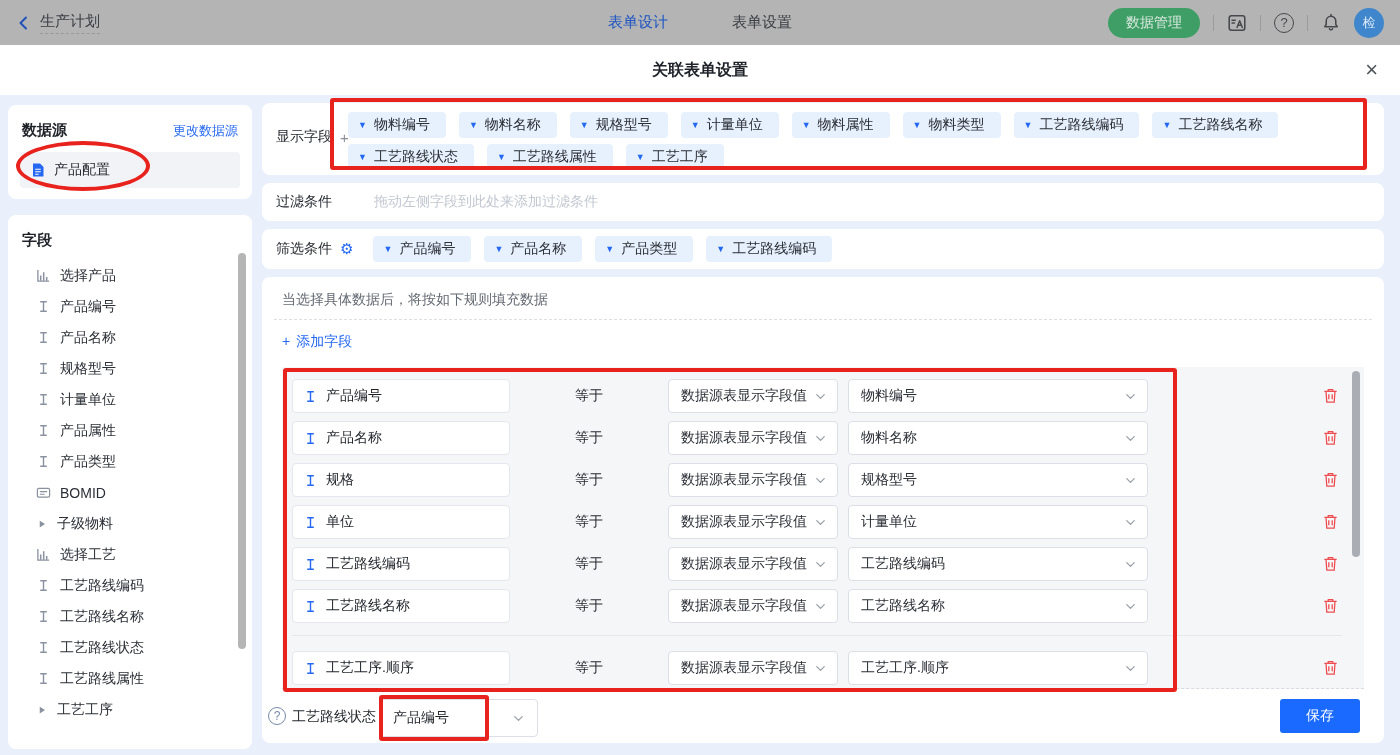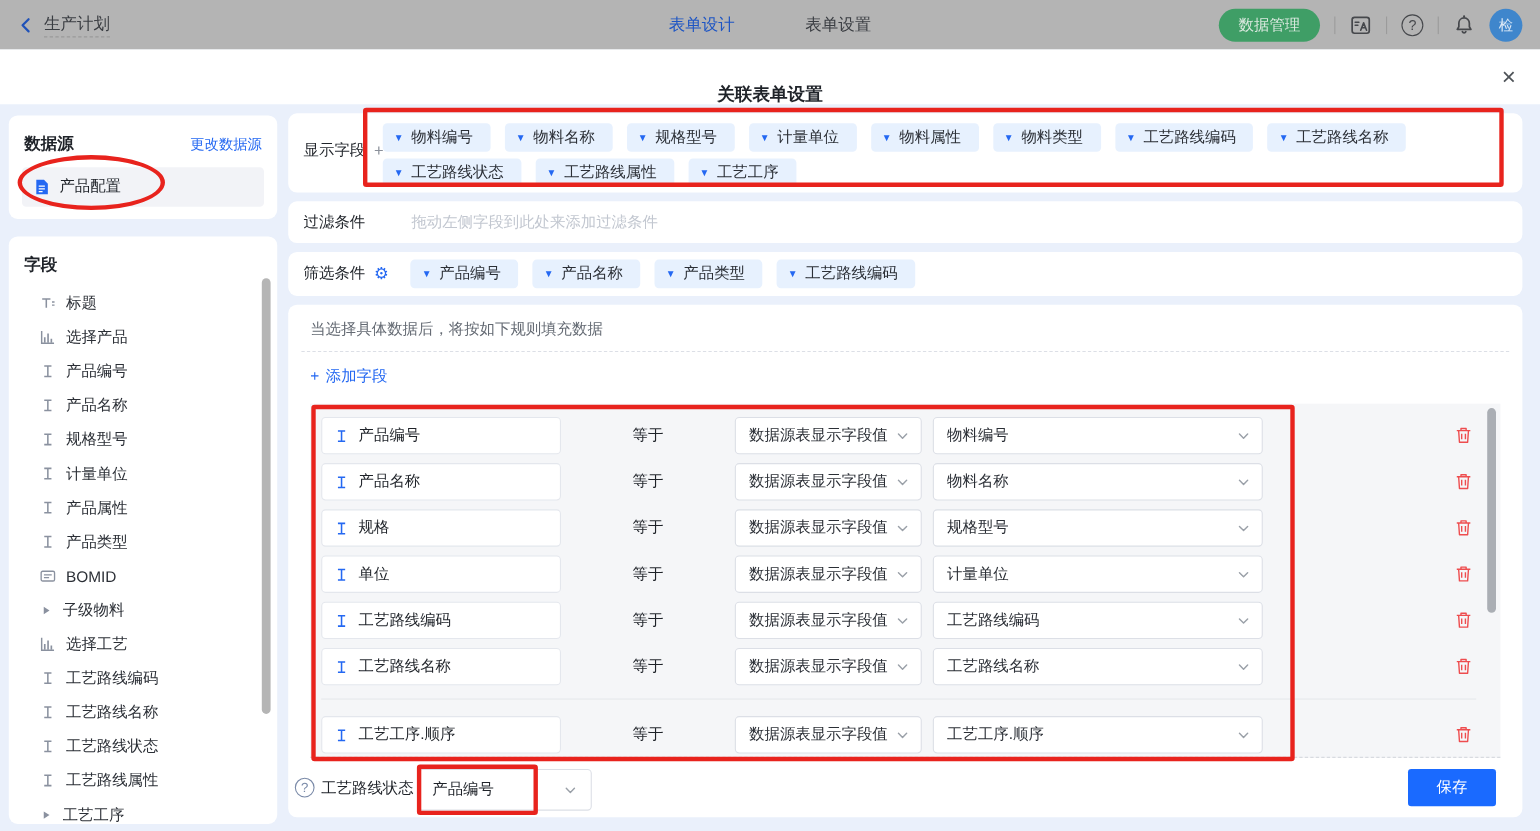--- a/index.html
+++ b/index.html
@@ -16,21 +16,21 @@
   .tab.active { color:#1d55c4; }
   .top-right { position:absolute; right:16px; display:flex; align-items:center; gap:13px; }
   .pill-btn { height:30px; padding:0 18px; border-radius:16px; background:#3f9e66; color:#d9e8de; font-size:14px; display:flex; align-items:center; cursor:pointer; }
   .tdiv { width:1px; height:16px; background:#9b9b9b; }
   .tb-icon { color:#46484c; display:flex; align-items:center; cursor:pointer; }
   .icon-circle { width:20px; height:20px; border:1.5px solid #46484c; border-radius:50%; font-size:13px; display:flex; align-items:center; justify-content:center; color:#46484c; }
   .avatar { width:30px; height:30px; border-radius:50%; background:#3f86cc; color:#dde9f6; font-size:13px; display:flex; align-items:center; justify-content:center; cursor:pointer; }
 
   
   .title-bar { position:absolute; left:0; top:45px; width:1400px; height:50px; background:#ffffff; }
-  .modal-title { position:absolute; left:0; right:0; top:0; height:50px; display:flex; align-items:center; justify-content:center; font-size:16px; font-weight:bold; color:#1f2329;margin-top:16px; }
+  .modal-title { position:absolute; left:0; right:0; top:0; height:50px; display:flex; align-items:center; justify-content:center; font-size:16px; font-weight:bold; color:#1f2329; }
   .close-x { position:absolute; right:22px; top:12px; font-size:22px; color:#4e5358; cursor:pointer; line-height:26px; }
 
   
   .content { position:absolute; left:0; top:95px; width:1400px; height:660px; background:#eaf0fb; }
   .card { position:absolute; background:#fff; border-radius:8px; }
 
   
   .sb-card1 { left:8px; top:10px; width:244px; height:94px; }
   .sb-head { display:flex; align-items:center; justify-content:space-between; padding:16px 14px 0 14px; }
   .sb-title { font-size:15px; font-weight:bold; }
@@ -195,26 +195,20 @@
       <svg width="16" height="16">
           <use href="#i-doc"></use>
         </svg>
       <span>产品配置</span>
     </div>
   </div>
 
   <div class="card sb-card2">
     <div class="f-head">字段</div>
     <div class="f-list">
-      <div class="f-item">
-          <svg class="fi" width="15" height="15">
-            <use href="#i-title"></use>
-          </svg>
-          <span>标题</span>
-        </div>
       <div class="f-item">
           <svg class="fi" width="15" height="15">
             <use href="#i-chart"></use>
           </svg>
           <span>选择产品</span>
         </div>
       <div class="f-item">
           <svg class="fi" width="15" height="15">
             <use href="#i-text"></use>
           </svg>

